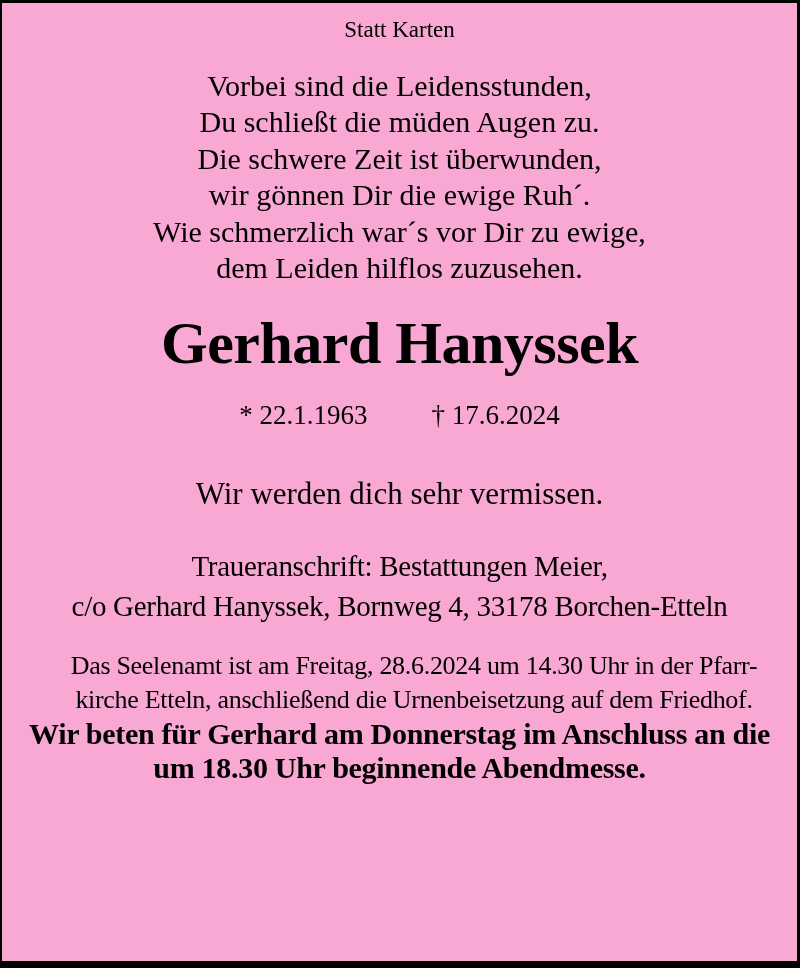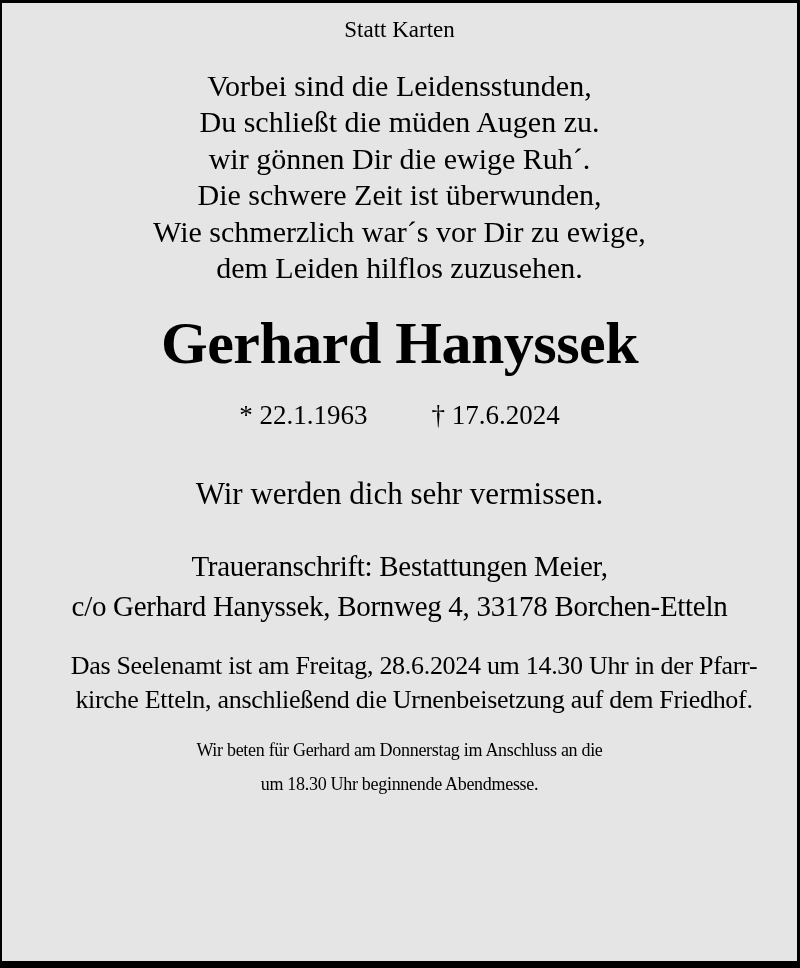--- a/index.html
+++ b/index.html
@@ -5,21 +5,21 @@
   html, body {
     margin: 0;
     padding: 0;
     background: #ffffff;
   }
   .page {
     position: relative;
     box-sizing: border-box;
     width: 800px;
     height: 968px;
-    background: #e5e5e5;
+    background: #f9a8d4;
     border-top: 3px solid #000000;
     border-left: 2px solid #000000;
     border-right: 3px solid #000000;
     border-bottom: 7px solid #000000;
     overflow: hidden;
     text-align: center;
     color: #000000;
     font-family: "Liberation Serif", "DejaVu Serif", serif;
   }
   .pre-header {
@@ -66,38 +66,38 @@
     letter-spacing: -0.3px;
   }
   .service {
     margin-top: 23px;
     font-size: 26px;
     line-height: 34px;
     letter-spacing: -0.3px;
     padding-left: 29px;
   }
   .prayer {
-    margin-top: 16px;
-    font-size: 18px;
+    font-size: 30px;
     line-height: 34px;
     letter-spacing: -0.3px;
+    font-weight: bold;
   }
 </style>
 </head>
 <body>
 
 <div class="page">
 
   <div class="pre-header">Statt Karten</div>
 
   <div class="poem">
     <div>Vorbei sind die Leidensstunden,</div>
     <div>Du schließt die müden Augen zu.</div>
+    <div>Die schwere Zeit ist überwunden,</div>
     <div>wir gönnen Dir die ewige Ruh´.</div>
-    <div>Die schwere Zeit ist überwunden,</div>
     <div>Wie schmerzlich war´s vor Dir zu ewige,</div>
     <div>dem Leiden hilflos zuzusehen.</div>
   </div>
 
   <div class="deceased-name">Gerhard Hanyssek</div>
 
   <div class="dates">
     <span class="date">* 22.1.1963</span><span class="date">† 17.6.2024</span>
   </div>
 

